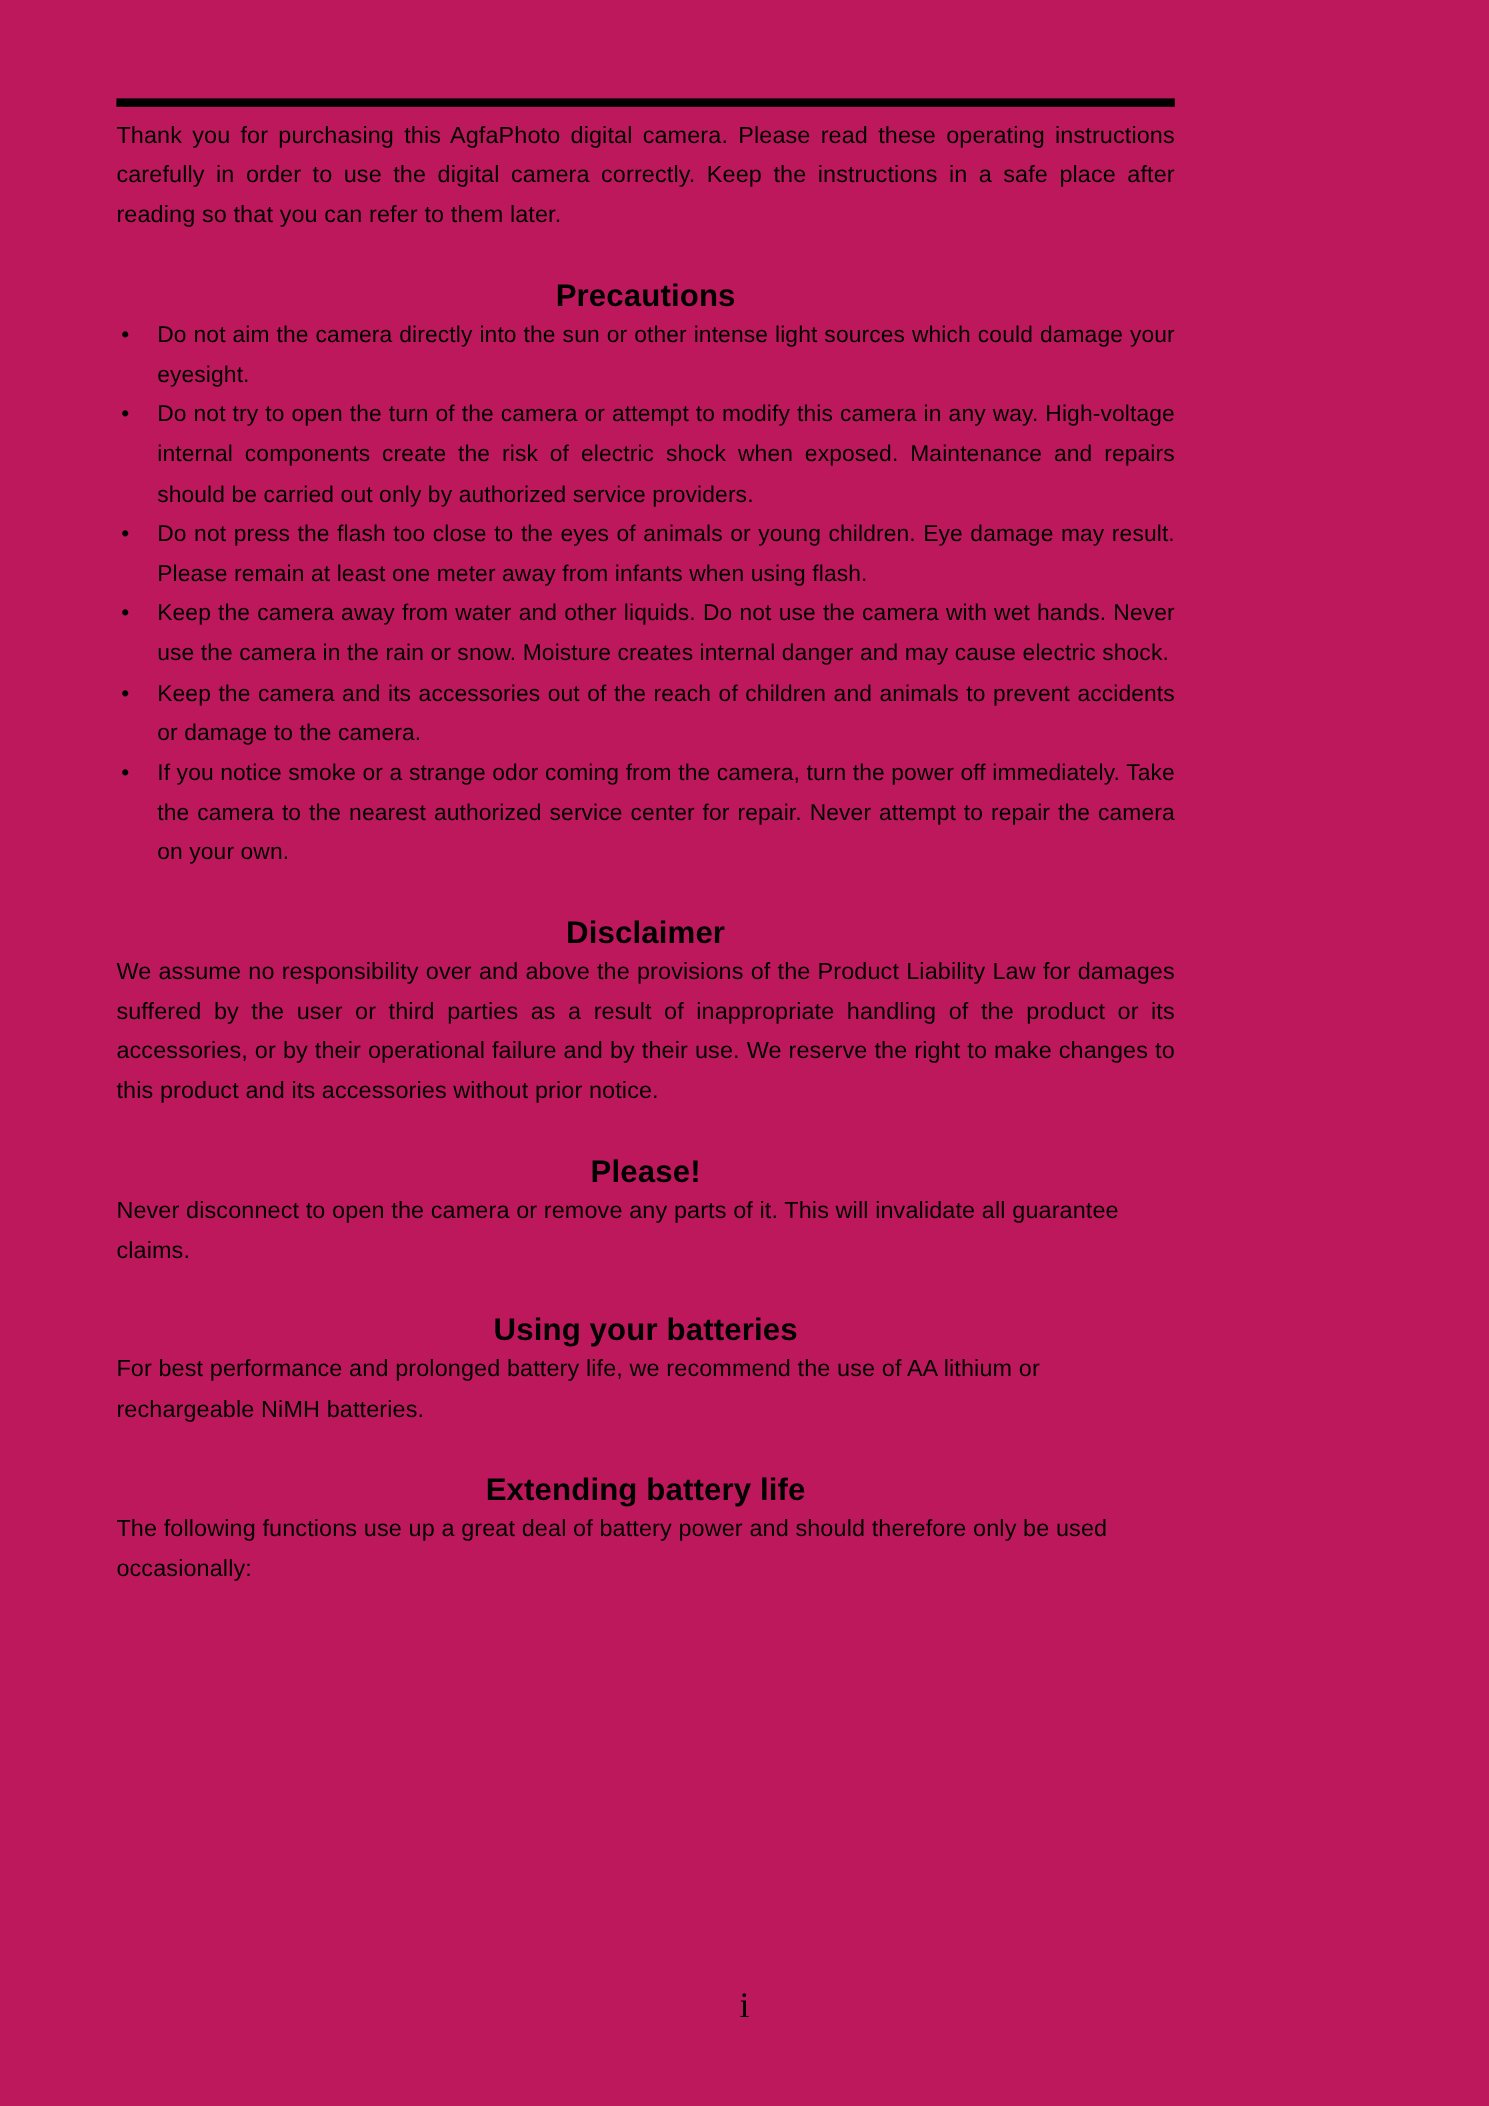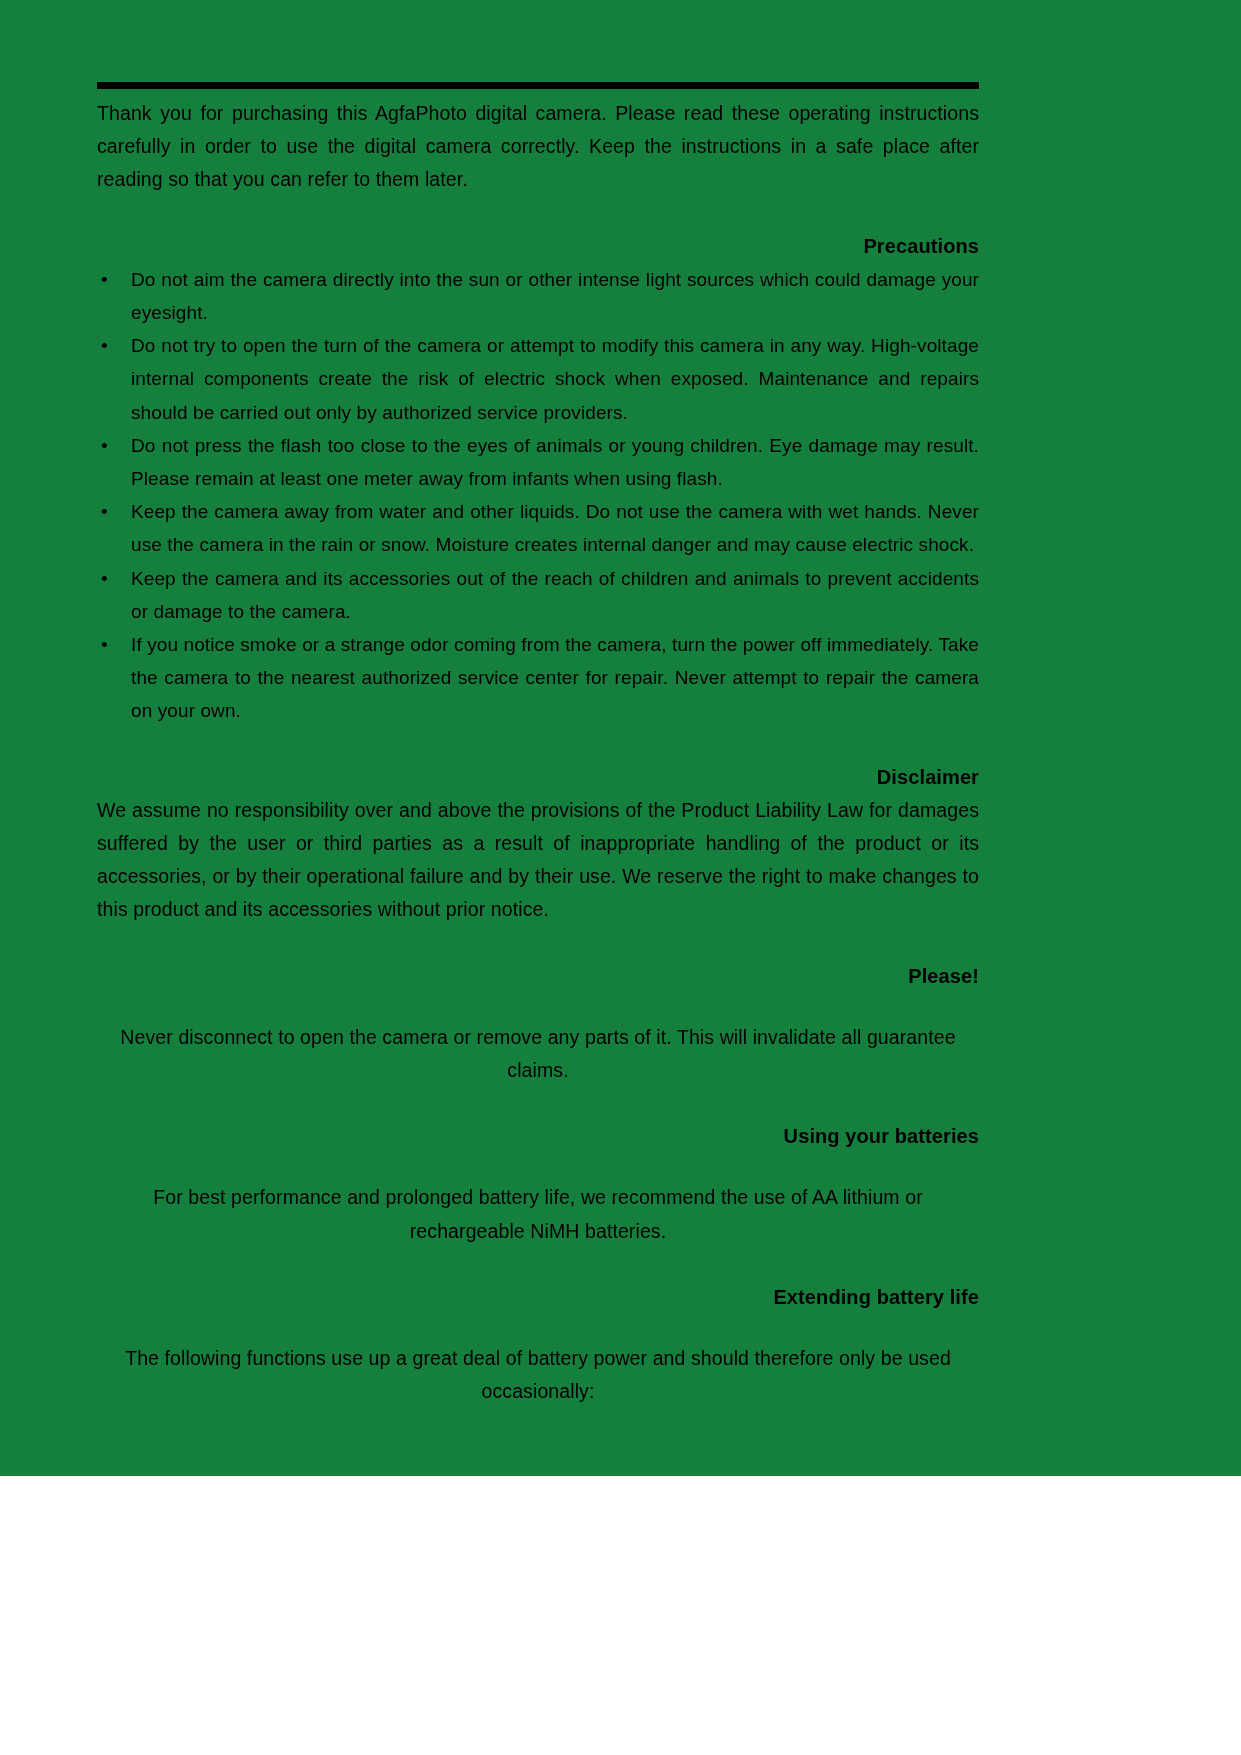--- a/index.html
+++ b/index.html
@@ -7,22 +7,22 @@
     padding: 0;
     background: #ffffff;
   }
   body {
     font-family: "Liberation Sans", sans-serif;
     color: #000000;
   }
   .page {
     position: relative;
     width: 1241px;
-    height: 1476px;
-    background: #15803d;
+    height: 1755px;
+    background: #be185d;
     overflow: hidden;
     box-sizing: border-box;
     padding-left: 28px;
   }
   .content {
     position: absolute;
     left: 97px;
     top: 0;
     width: 882px;
   }
@@ -37,29 +37,28 @@
     font-size: 19.5px;
     line-height: 33.2px;
     text-align: justify;
     text-justify: inter-word;
     letter-spacing: 0.1px;
   }
   .intro {
     margin-top: 8px;
   }
   .ragged {
-    text-align: center;
-    margin-top: 28px;
+    text-align: left;
   }
   h2.heading {
     margin: 0;
-    font-size: 20px;
+    font-size: 26px;
     line-height: 33.2px;
     font-weight: bold;
-    text-align: right;
+    text-align: center;
     letter-spacing: 0.1px;
   }
   .gap-lg { height: 33px; }
   ul.bullets {
     list-style: none;
     margin: 0;
     padding: 0;
   }
   ul.bullets > li {
     position: relative;

